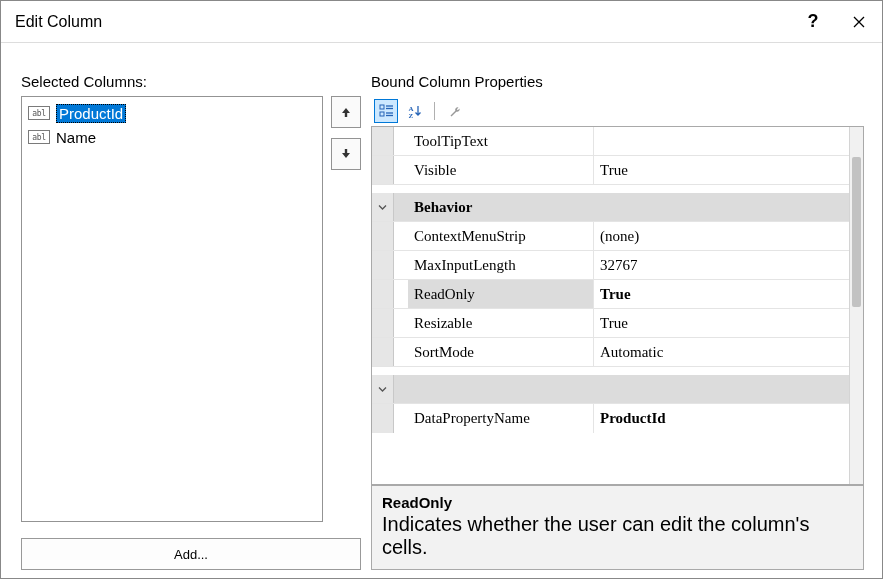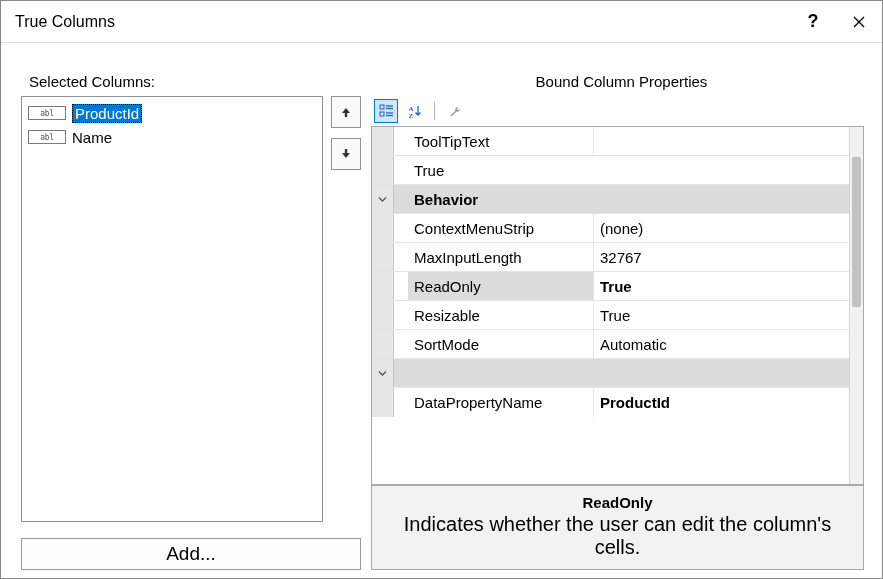--- a/index.html
+++ b/index.html
@@ -52,21 +52,20 @@
       gap: 10px;
     }
     .left-panel {
       width: 340px;
       display: flex;
       flex-direction: column;
     }
     .section-label {
       font-size: 15px;
       margin-bottom: 6px;
-      margin-left: 8px;
     }
     .columns-row {
       display: flex;
       gap: 8px;
       flex: 1;
       min-height: 0;
     }
     .list-box {
       flex: 1;
       background: #fff;
@@ -86,21 +85,21 @@
       background: #0078d7;
       color: #fff;
       border: 1px dotted #000;
       padding: 0 2px;
     }
     .list-item-text { font-size: 15px; }
     .abi-icon {
       display: inline-flex;
       align-items: center;
       justify-content: center;
-      width: 38px;
+      width: 22px;
       height: 14px;
       border: 1px solid #7a7a7a;
       font-size: 8px;
       font-family: monospace;
       background: #fff;
       color: #555;
       letter-spacing: -0.3px;
     }
     .move-buttons {
       display: flex;
@@ -125,29 +124,28 @@
     }
     .dlg-btn {
       flex: 1;
       height: 32px;
       border: 1px solid #999;
       background: #fdfdfd;
       display: flex;
       align-items: center;
       justify-content: center;
       cursor: pointer;
-      font-size: 19px;
+      font-size: 13px;
     }
 
     
     .right-panel {
       flex: 1;
       display: flex;
       flex-direction: column;
-      text-align: center;
     }
     .props-container {
       flex: 1;
       display: flex;
       flex-direction: column;
       min-height: 0;
     }
     .props-toolbar {
       height: 30px;
       display: flex;
@@ -175,20 +173,21 @@
     }
     .grid-area {
       flex: 1;
       border: 1px solid #a9a9a9;
       display: flex;
       min-height: 0;
     }
     .grid-body {
       flex:1;
       overflow:hidden;
+      font-family:Liberation Serif, serif;
     }
     .grid-row {
       display: flex;
       height: 29px;
       font-size: 15px;
       border-bottom: 1px solid #e4e4e4;
     }
     .row-gutter {
       width: 22px;
       background: #e6e6e6;
@@ -213,20 +212,21 @@
     }
     .row-value {
       flex:1;
       padding-left: 6px;
       display:flex;
       align-items:center;
     }
     .grid-row.category {
       background: #dcdcdc;
       font-weight: bold;
+      margin-top: 8px;
     }
     .grid-row.category .row-name {
       border-right:none;
     }
     .grid-row.highlight-name .row-name { background:#dcdcdc; }
     .grid-row.bold-val .row-value { font-weight:bold; }
     .grid-row.last-row { border-bottom: none; }
     .grid-scrollbar {
       width: 14px;
       background:#f1f1f1;
@@ -272,21 +272,21 @@
     .dlg-main-btn.default {
       border:1.5px solid #0078d7;
     }
   </style>
 </head>
 <body>
 
 <div class="dialog">
 
   <div class="titlebar">
-    <div class="titlebar-title">True Columns</div>
+    <div class="titlebar-title">Edit Column</div>
     <div class="titlebar-btn titlebar-help">?</div>
     <div class="titlebar-btn">
       <svg width="12" height="12" viewBox="0 0 12 12">
           <path d="M1 1 L11 11 M11 1 L1 11" stroke="#000" stroke-width="1.3" fill="none"></path>
         </svg>
     </div>
   </div>
 
   <div class="body-area">
 
@@ -354,20 +354,21 @@
           <div class="grid-body">
             <div class="grid-row">
               <div class="row-gutter"></div>
               <div class="row-indent"></div>
               <div class="row-name">ToolTipText</div>
               <div class="row-value"></div>
             </div>
             <div class="grid-row">
               <div class="row-gutter"></div>
               <div class="row-indent"></div>
+              <div class="row-name">Visible</div>
               <div class="row-value">True</div>
             </div>
             <div class="grid-row category">
               <div class="row-gutter">
                 <svg width="9" height="9" viewBox="0 0 9 9">
                     <path d="M1 2.5 L4.5 6 L8 2.5" stroke="#555" stroke-width="1.3" fill="none"></path>
                   </svg>
               </div>
               <div class="row-indent"></div>
               <div class="row-name">Behavior</div>

